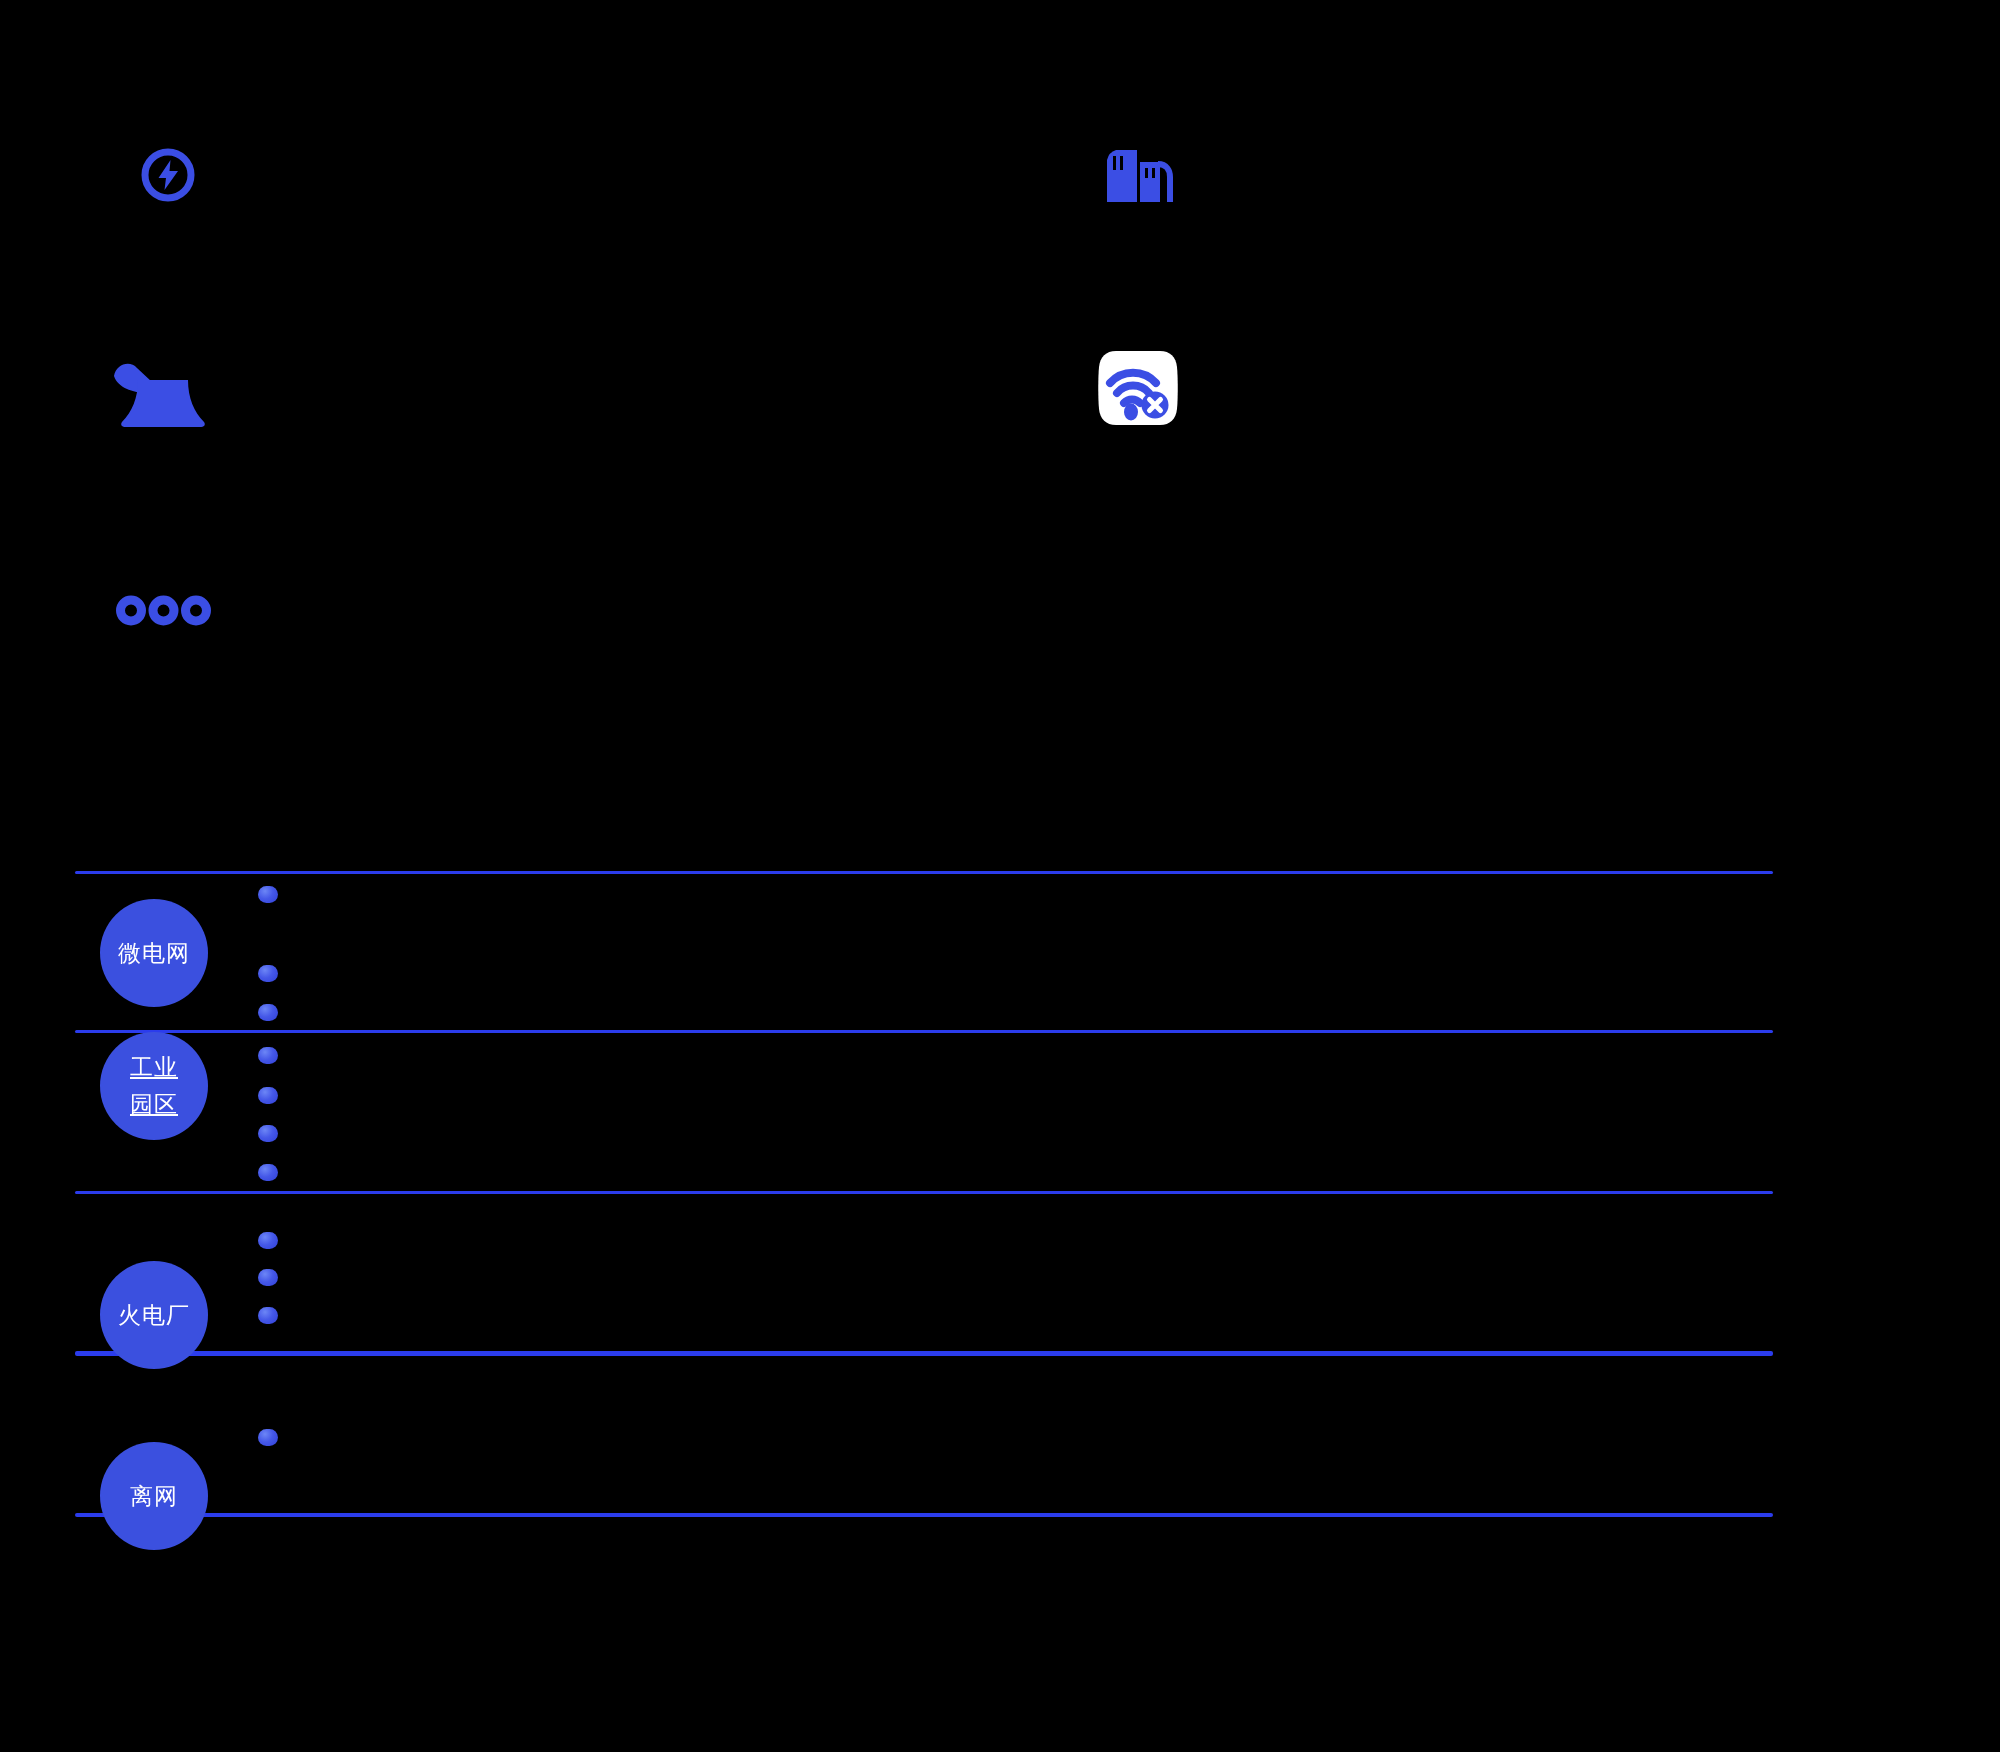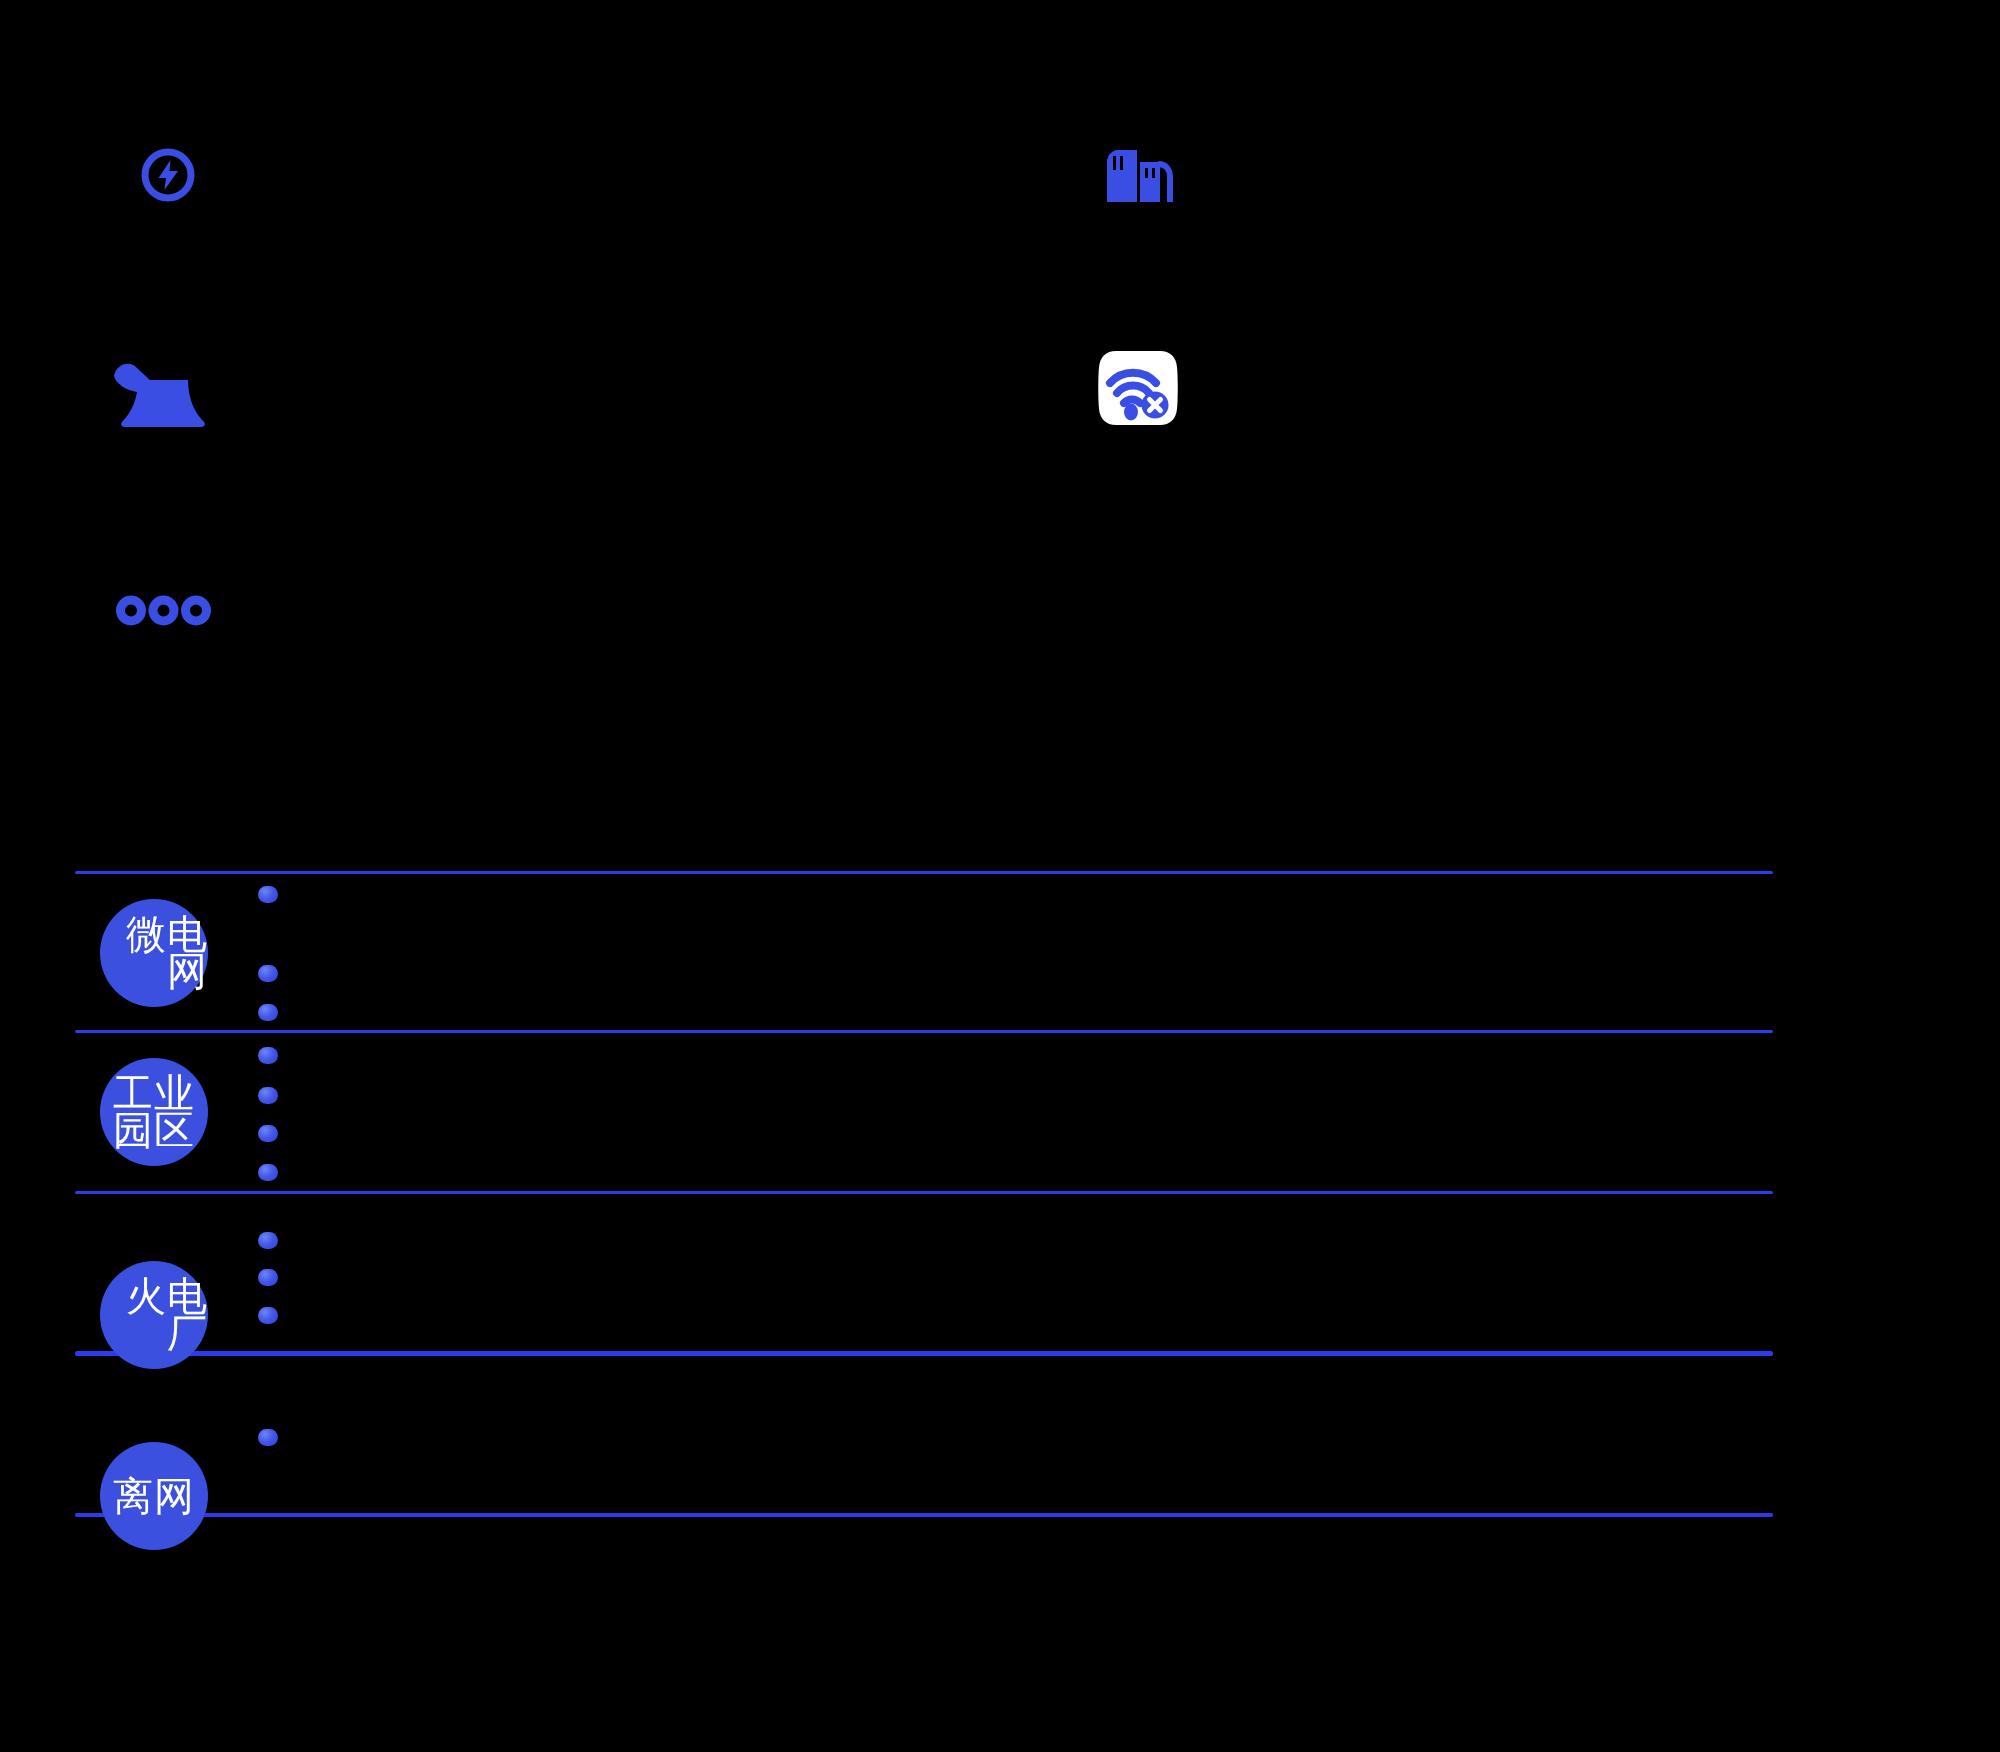--- a/index.html
+++ b/index.html
@@ -23,25 +23,25 @@
   .hl-1{top:871px;height:3px;}
   .hl-2{top:1030px;height:3px;}
   .hl-3{top:1191px;height:3px;}
   .hl-4{top:1351px;height:5px;}
   .hl-5{top:1513px;height:4px;}
 
   
   .badge{
     left:100px;width:108px;height:108px;border-radius:50%;
     background:#3B50DF;color:#FFFFFF;
-    display:flex;align-items:center;justify-content:center;text-align:right;
-    font-size:40px;line-height:37px;letter-spacing:1px;white-space:pre-line;
+    display:flex;align-items:center;justify-content:center;text-align:center;
+    font-size:23px;line-height:37px;letter-spacing:1px;white-space:pre-line;
   }
   .bg-1{top:899px;}
-  .bg-2{top:1058px;}
+  .bg-2{top:1032px;text-decoration:underline;}
   .bg-3{top:1261px;}
   .bg-4{top:1442px;}
 
   
   .bullet{
     left:258px;width:20px;height:17px;border-radius:9px;
     background:radial-gradient(circle at 35% 30%, #6C86F6 0%, #4558E8 45%, #3040D8 100%);
   }
   .bu-r1a{top:886px;} .bu-r1b{top:965px;} .bu-r1c{top:1004px;}
   .bu-r2a{top:1047px;} .bu-r2b{top:1087px;} .bu-r2c{top:1125px;} .bu-r2d{top:1164px;}

